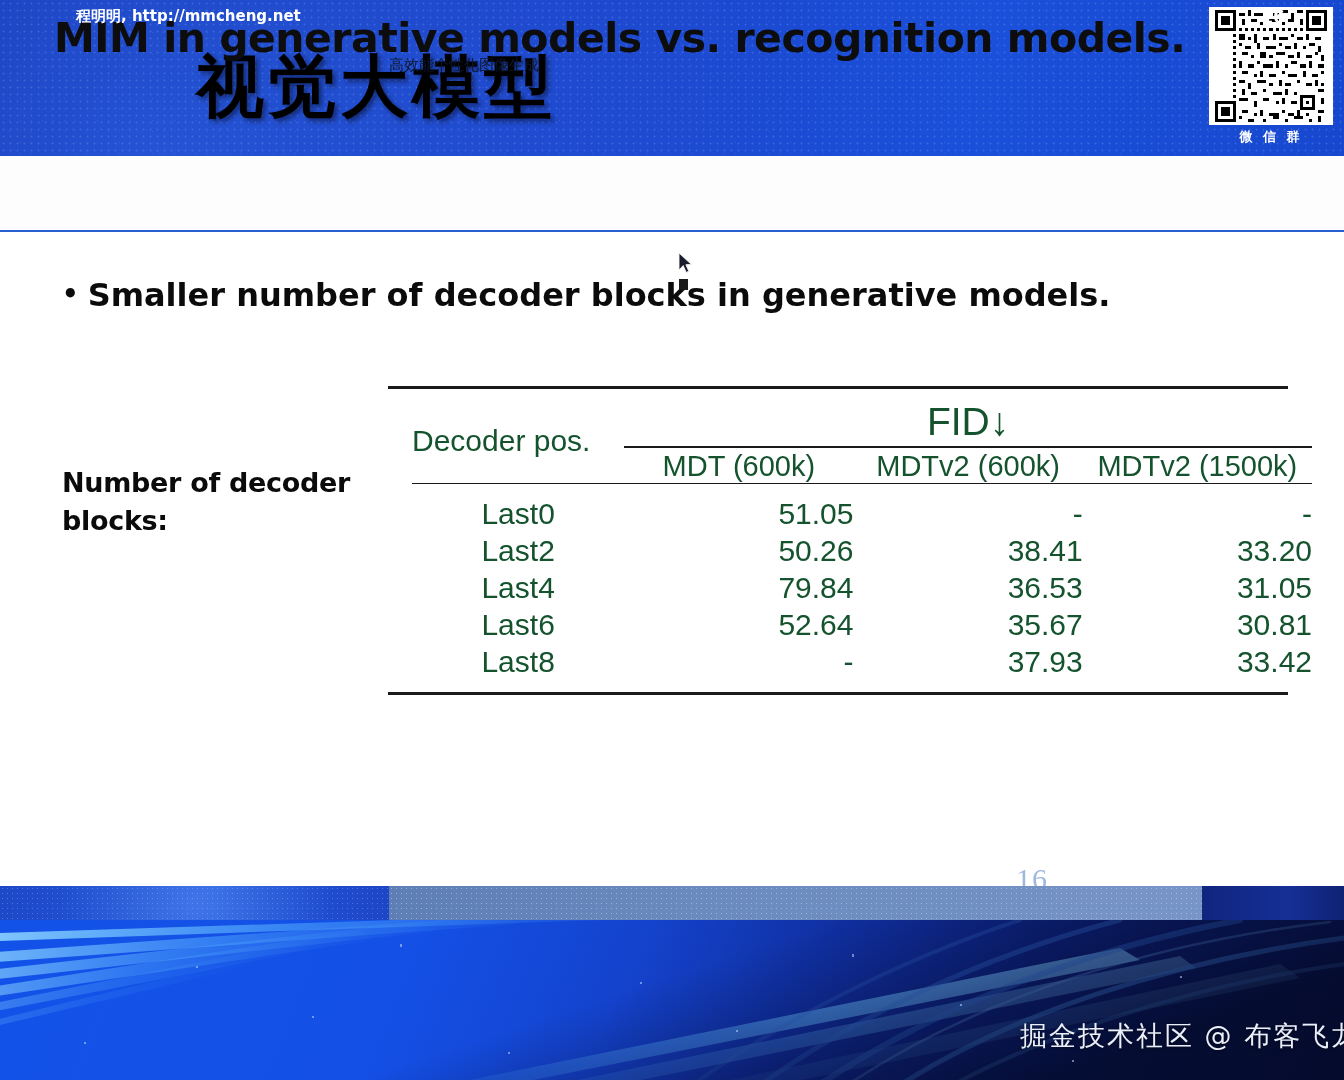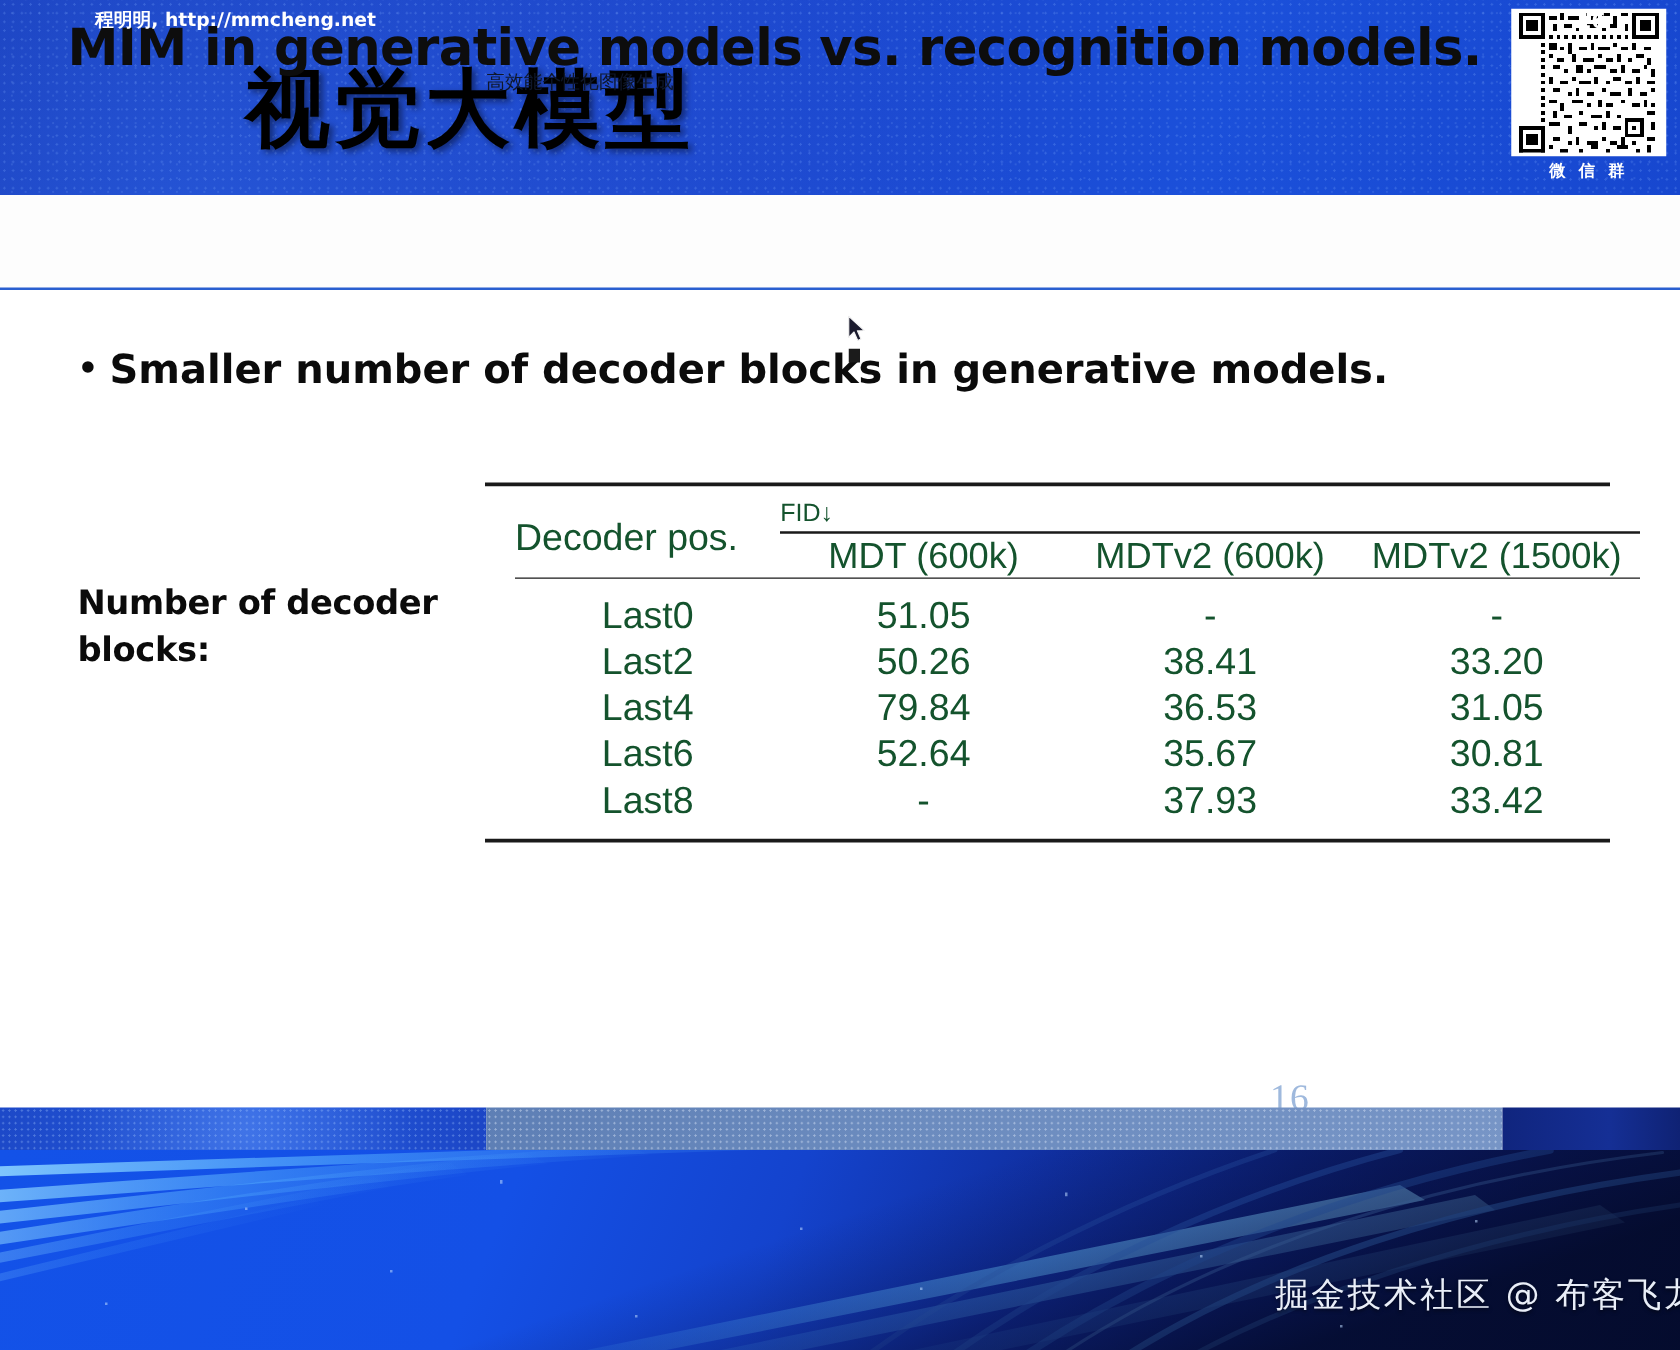--- a/index.html
+++ b/index.html
@@ -166,39 +166,40 @@
 
   .hdr-pos {
     font-size: 30px;
     vertical-align: middle;
     padding-bottom: 4px;
     text-align: left;
     padding-left: 14px;
   }
   .hdr-fid-cell { padding: 0; }
   .hdr-fid-inner {
-    font-size: 20px;
+    text-align: center;
+    font-size: 39px;
     padding-bottom: 1px;
     position: relative;
   }
   .hdr-fid-rule {
     height: 1.6px;
     background: #1a1a1a;
     margin: 1px 0 2px 0;
   }
   .hdr-sub-row td {
     font-size: 29px;
     text-align: center;
     padding-bottom: 8px;
     white-space: nowrap;
   }
   .body-row td {
     font-size: 30px;
     height: 37px;
-    text-align: center;
+    text-align: right;
     white-space: nowrap;
   }
   .body-row td.col-pos { text-align: center; padding-left: 0; }
   .cell-bold { font-weight: bold; }
   .spacer-top  { height: 11px; }
   .spacer-bot  { height: 12px; }
 
   
   .ghost-page {
     position: absolute;

